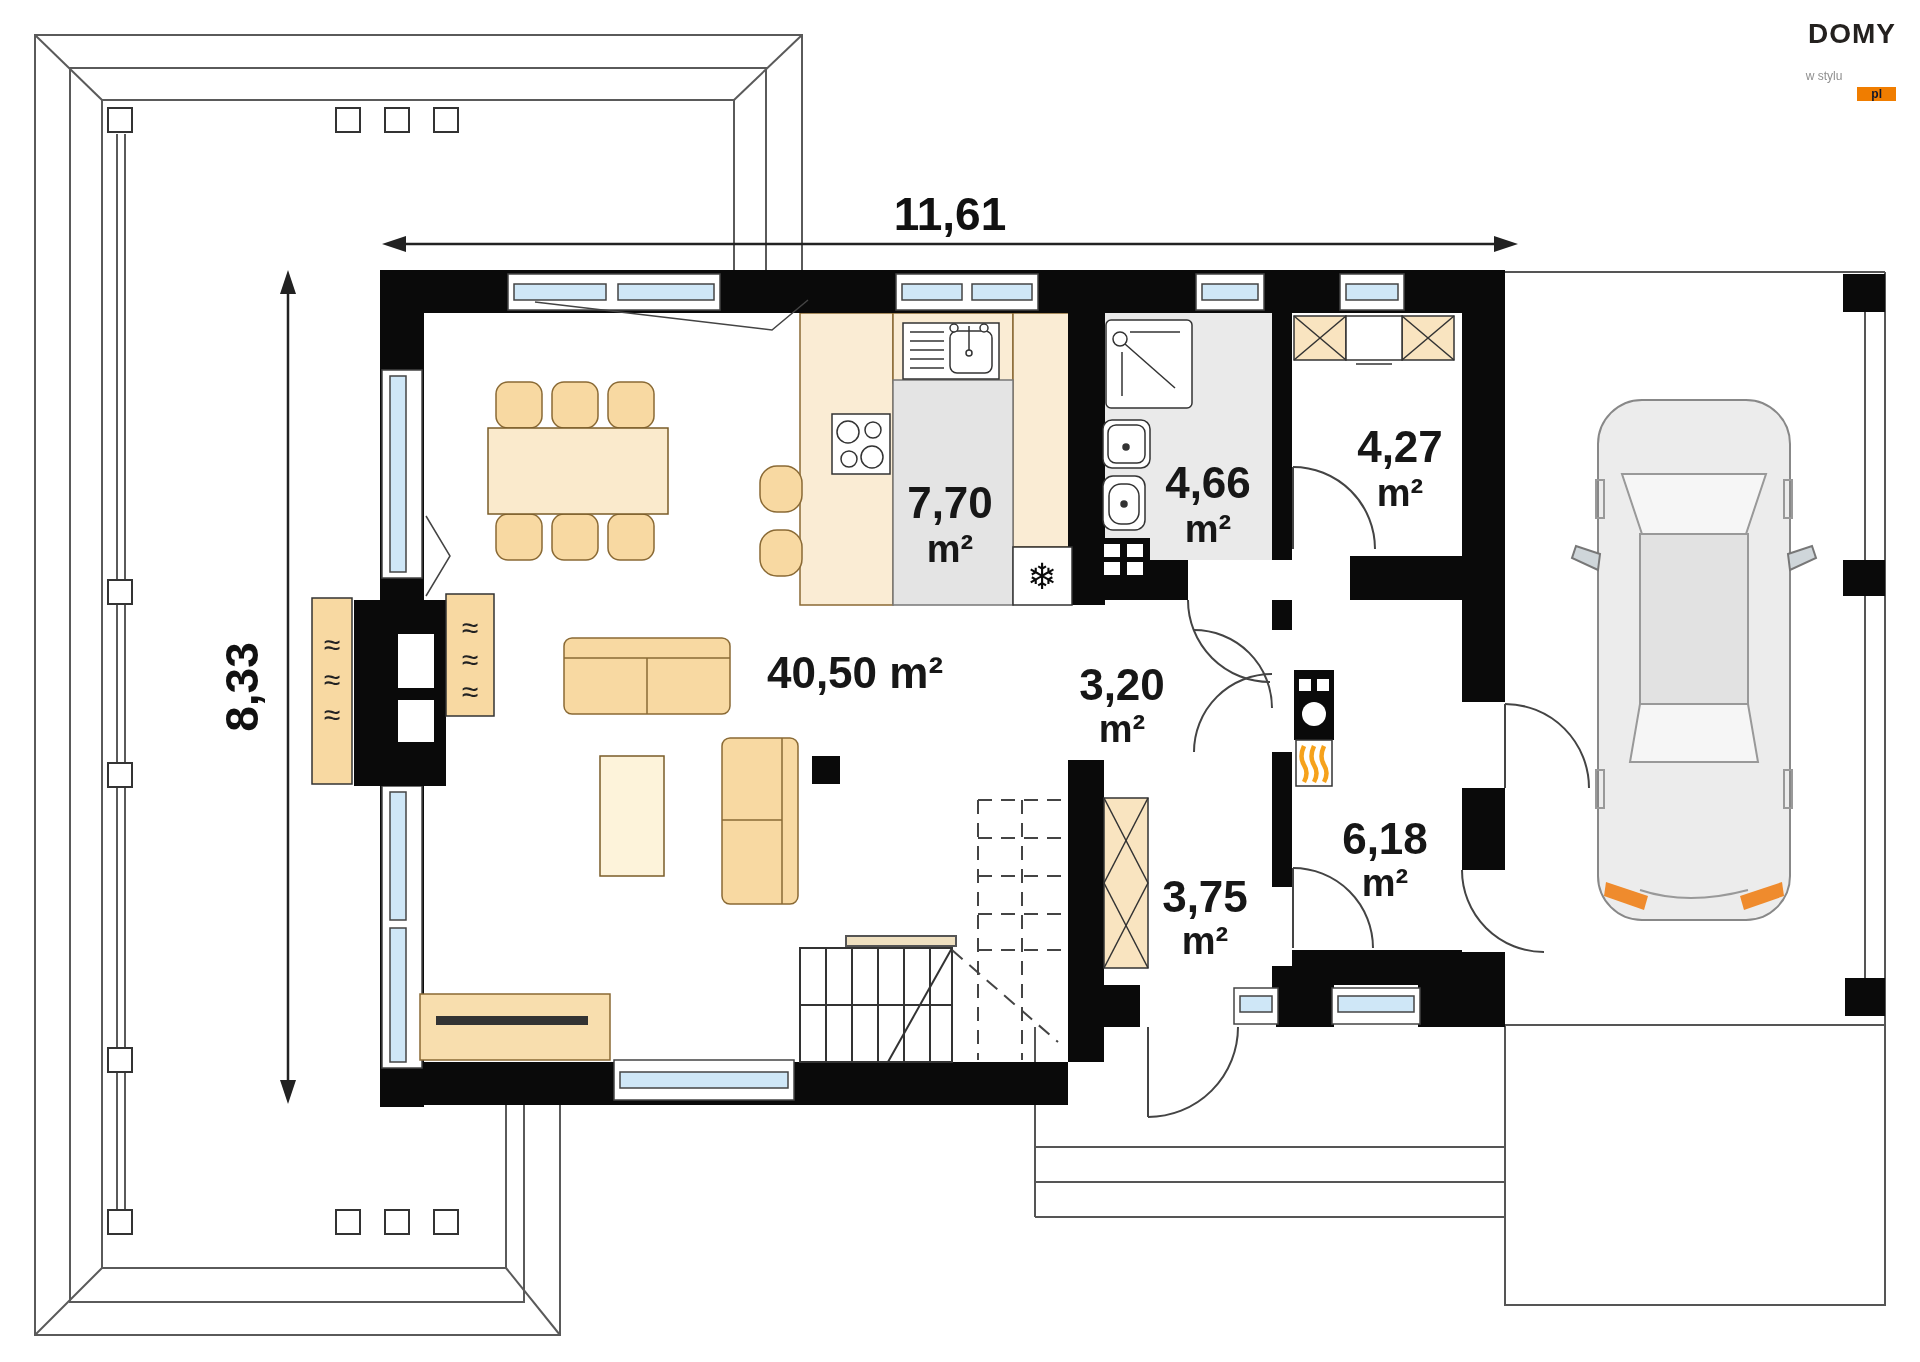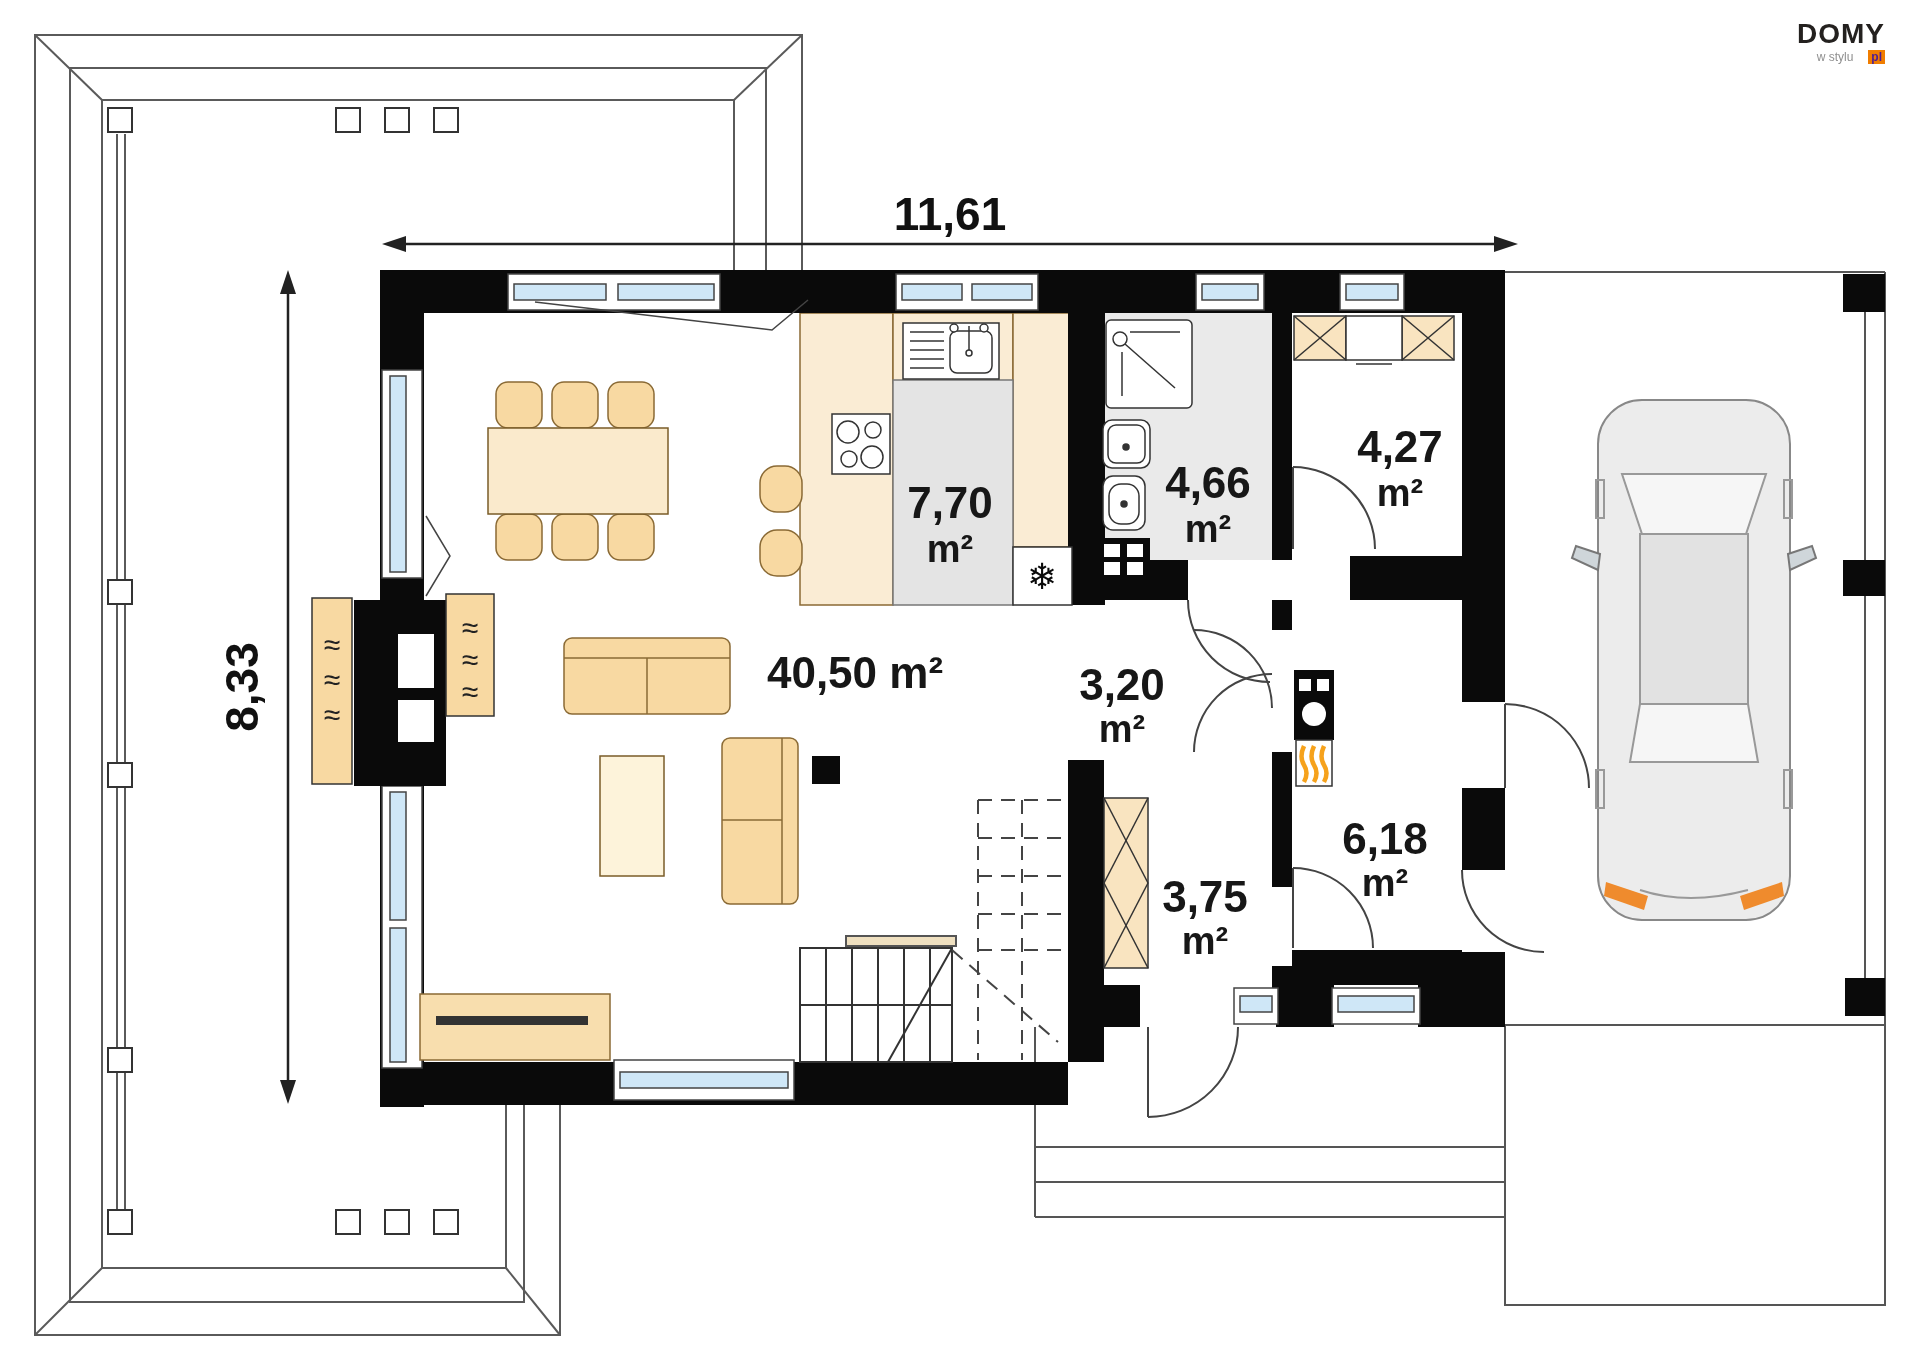--- a/index.html
+++ b/index.html
@@ -1,22 +1,22 @@
 <!DOCTYPE html>
 <html><head>
 <meta charset="utf-8">
 <style>
   html,body{margin:0;padding:0;background:#fff;}
   .canvas{position:relative;width:1920px;height:1362px;background:#ffffff;overflow:hidden;
           font-family:"Liberation Sans",sans-serif;}
   svg{position:absolute;left:0;top:0;}
-  .logo{position:absolute;top:20px;right:35px;text-align:right;line-height:1;}
+  .logo{position:absolute;top:20px;right:24px;text-align:right;line-height:1;}
   .logo-brand{font-size:28px;font-weight:900;letter-spacing:1px;color:#24211f;}
   .logo-sub{margin-top:2px;font-size:12px;color:#8f8f8f;display:flex;justify-content:flex-end;align-items:center;gap:15px;}
-  .logo-tld{background:#f07d00;color:#4c1d95;font-weight:bold;font-size:12px;padding:1px 3px;}
+  .logo-tld{background:#f07d00;color:#0f172a;font-weight:bold;font-size:12px;padding:1px 14px;margin-top:37px;}
   text{font-family:"Liberation Sans",sans-serif;}
   .arealbl{font-weight:bold;fill:#171717;}
   .dimlbl{font-weight:bold;fill:#111111;}
 </style>
 </head>
 <body>
 
 <div class="canvas">
 
 <svg width="1920" height="1362" viewBox="0 0 1920 1362">

